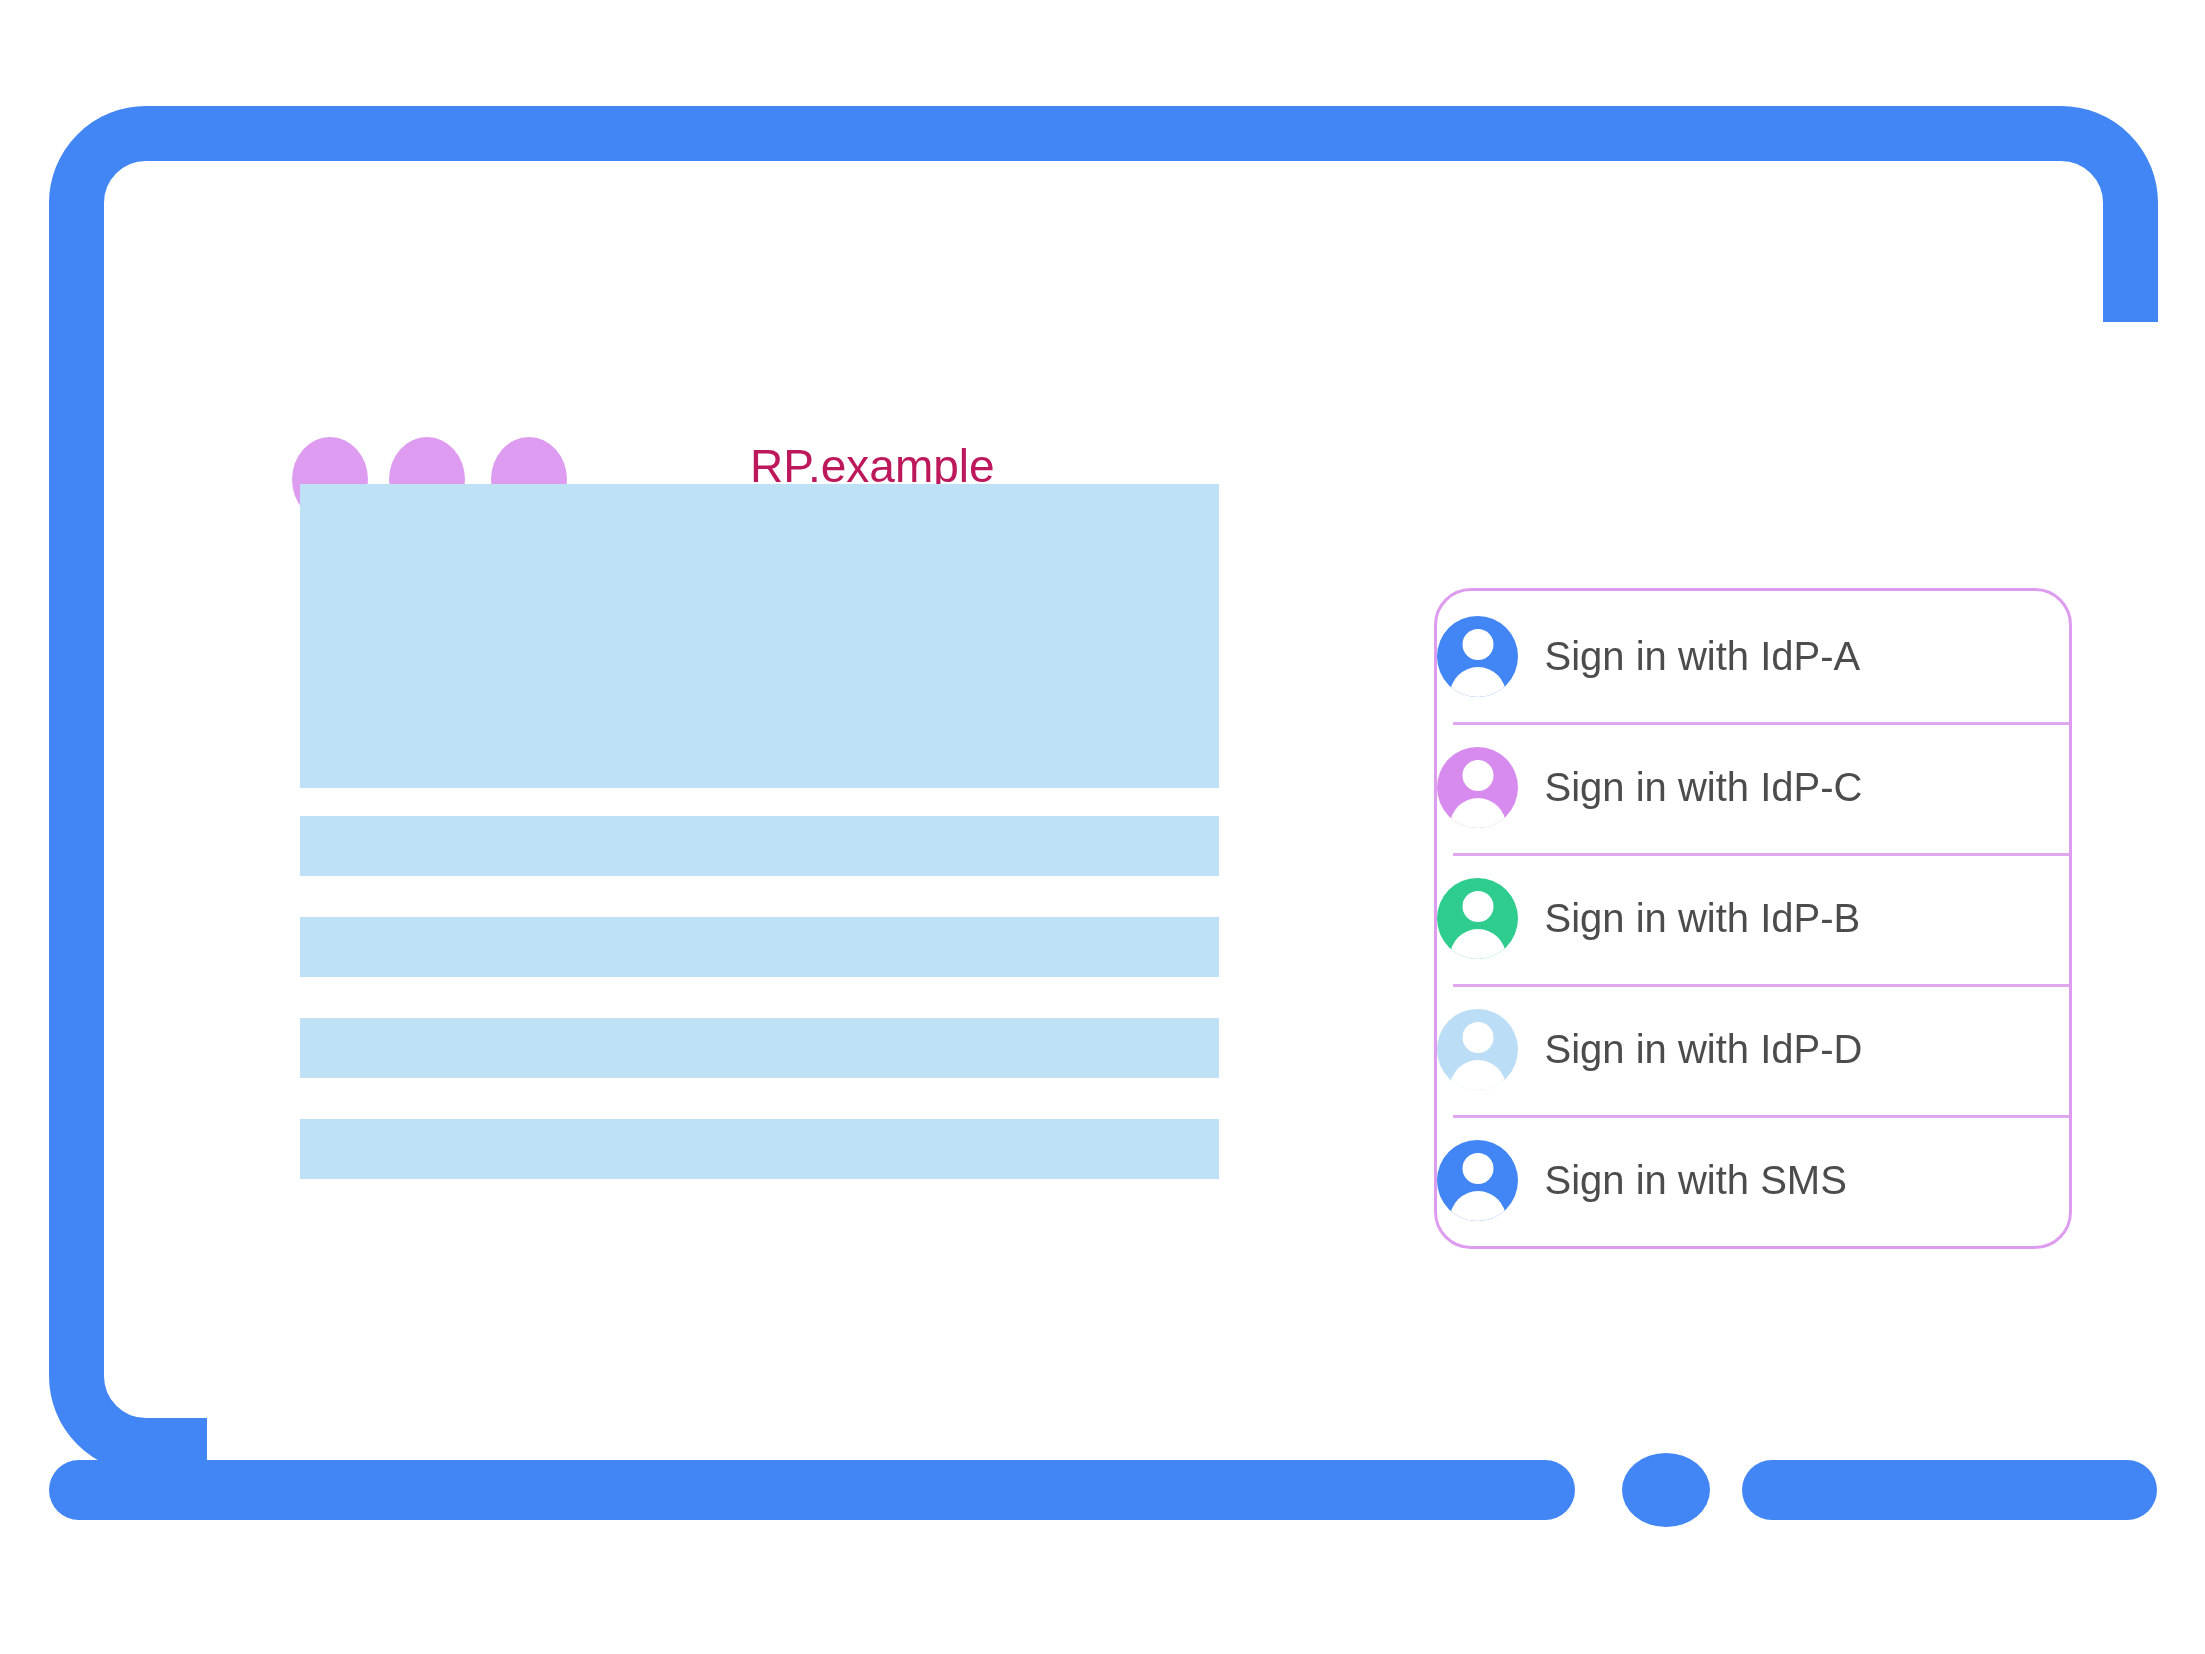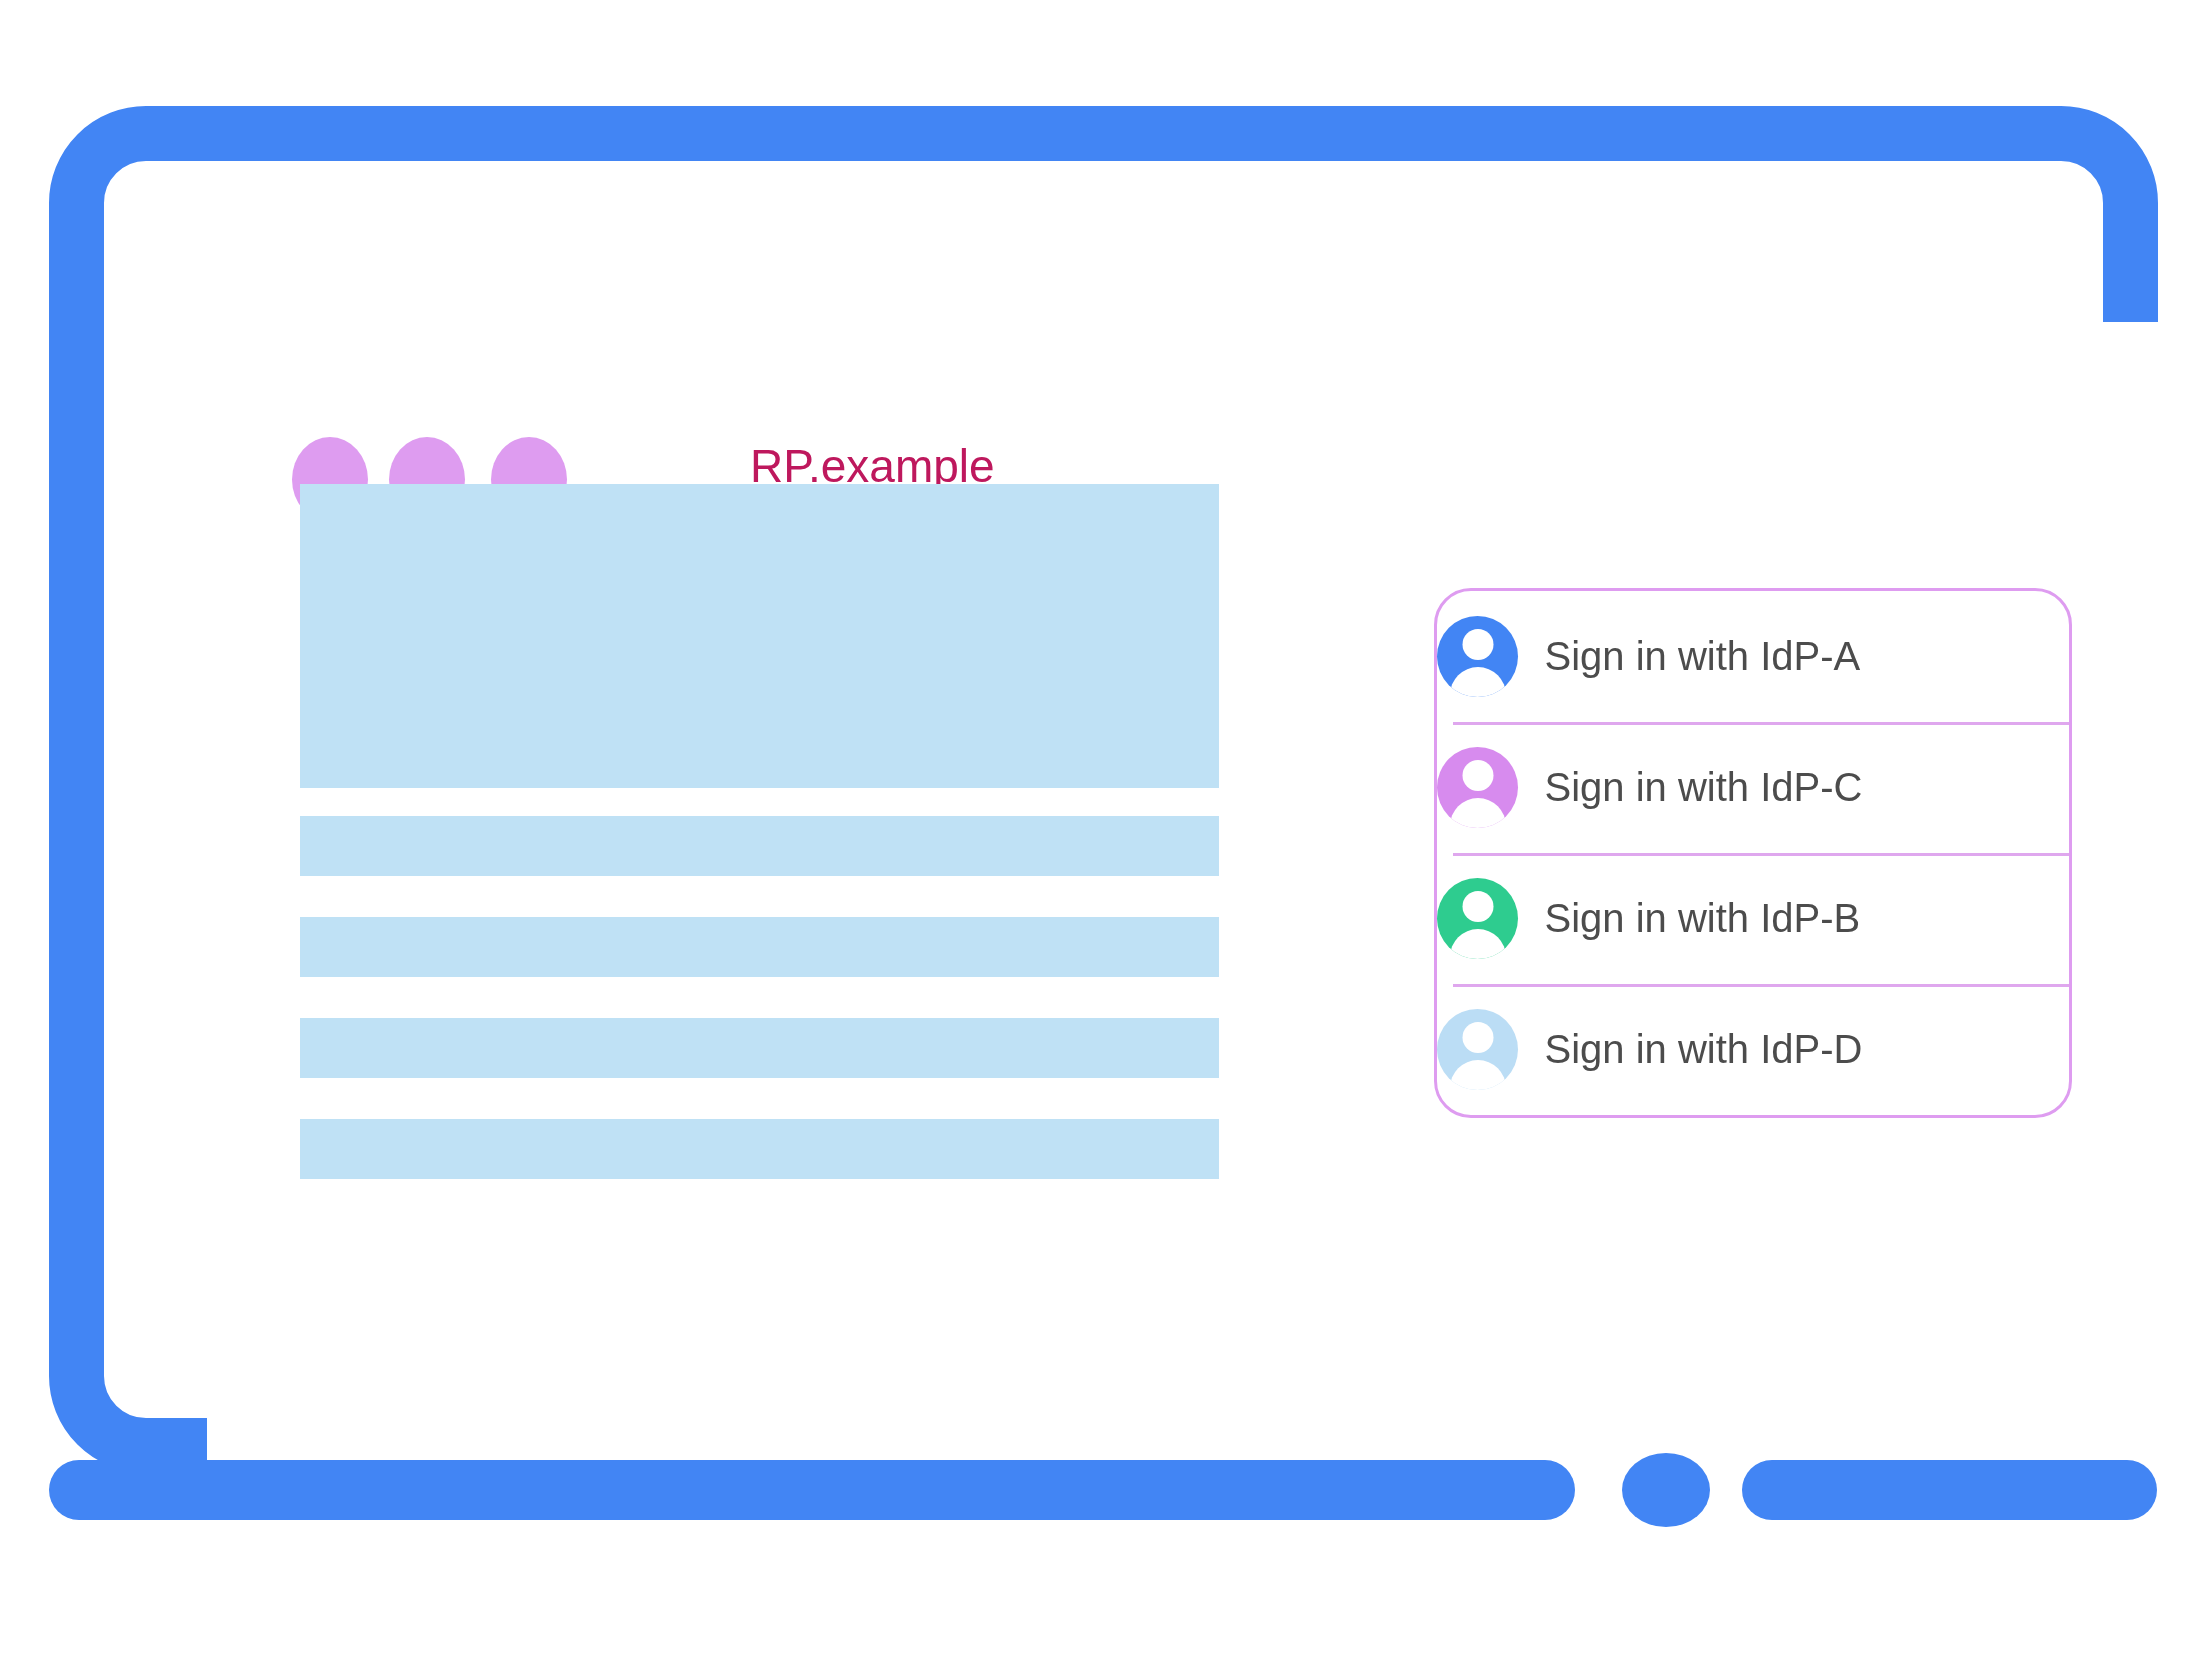--- a/index.html
+++ b/index.html
@@ -211,20 +211,27 @@
           </div>
           <div class="account-label">Sign in with IdP-B</div>
         </div>
         <div class="account-row">
           <div class="avatar" style="background: rgb(187, 221, 245);">
             <div class="head"></div>
             <div class="shoulders"></div>
           </div>
           <div class="account-label">Sign in with IdP-D</div>
         </div>
+        <div class="account-row">
+          <div class="avatar" style="background: rgb(66, 133, 244);">
+            <div class="head"></div>
+            <div class="shoulders"></div>
+          </div>
+          <div class="account-label">Sign in with SMS</div>
+        </div>
       </div>
 
   </div>
 </div>
 
 <div class="bottom-seg" id="bottom-bar-left"></div>
 <div class="bottom-seg" id="bottom-bar-right"></div>
 <div id="home-button"></div>
 
 

